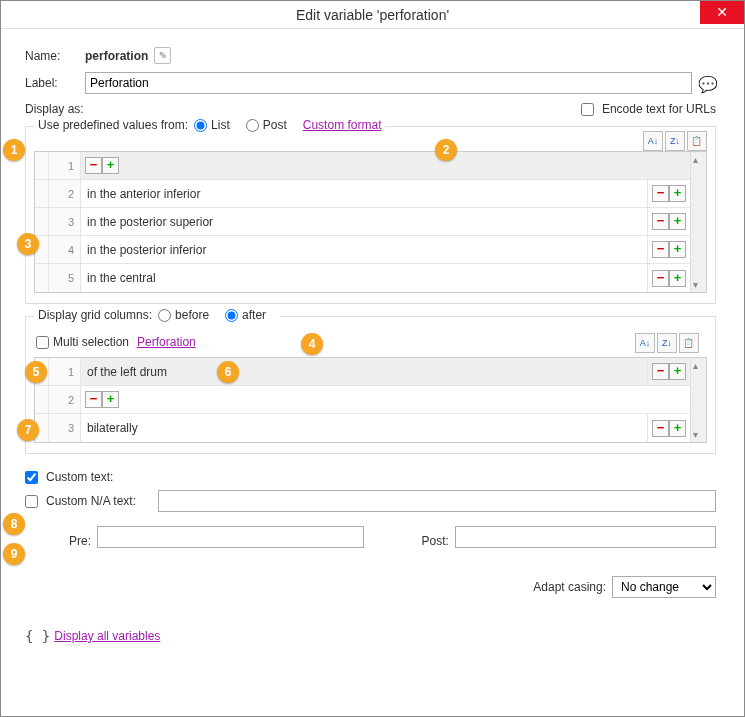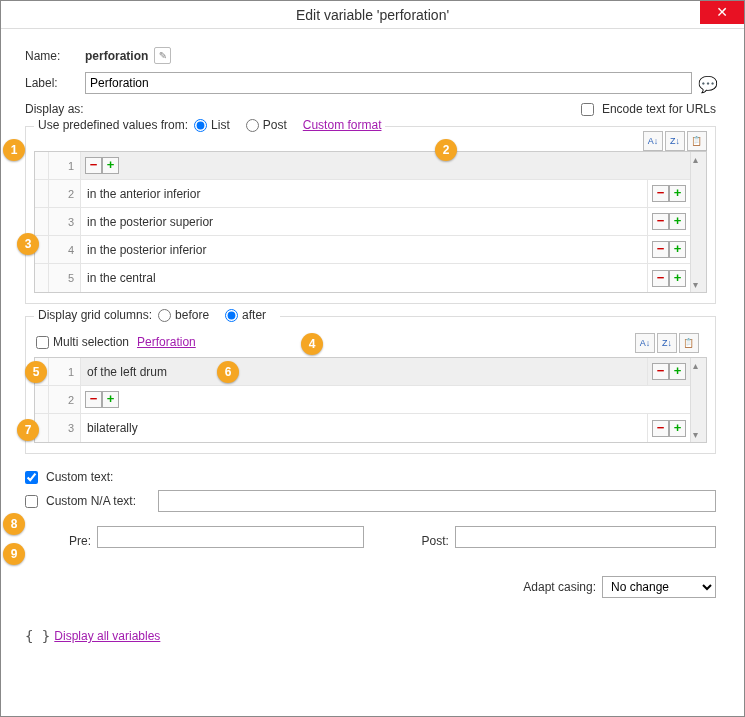--- a/index.html
+++ b/index.html
@@ -444,21 +444,21 @@
         <input type="text" style="flex: 1 1 0%;" value="">
       </div>
       <div class="pp-grp">
         <span>Post:</span>
         <input type="text" style="flex: 1 1 0%;" value="">
       </div>
     </div>
 
     <div class="casing-row">
       <span>Adapt casing:</span>
-      <select style="width:114px;">
+      <select style="width:104px;">
         <option>No change</option>
       </select>
     </div>
   </div>
 
   <div class="footer">
     <span class="braces">{ }</span>
     <span class="link">Display all variables</span>
   </div>
 

